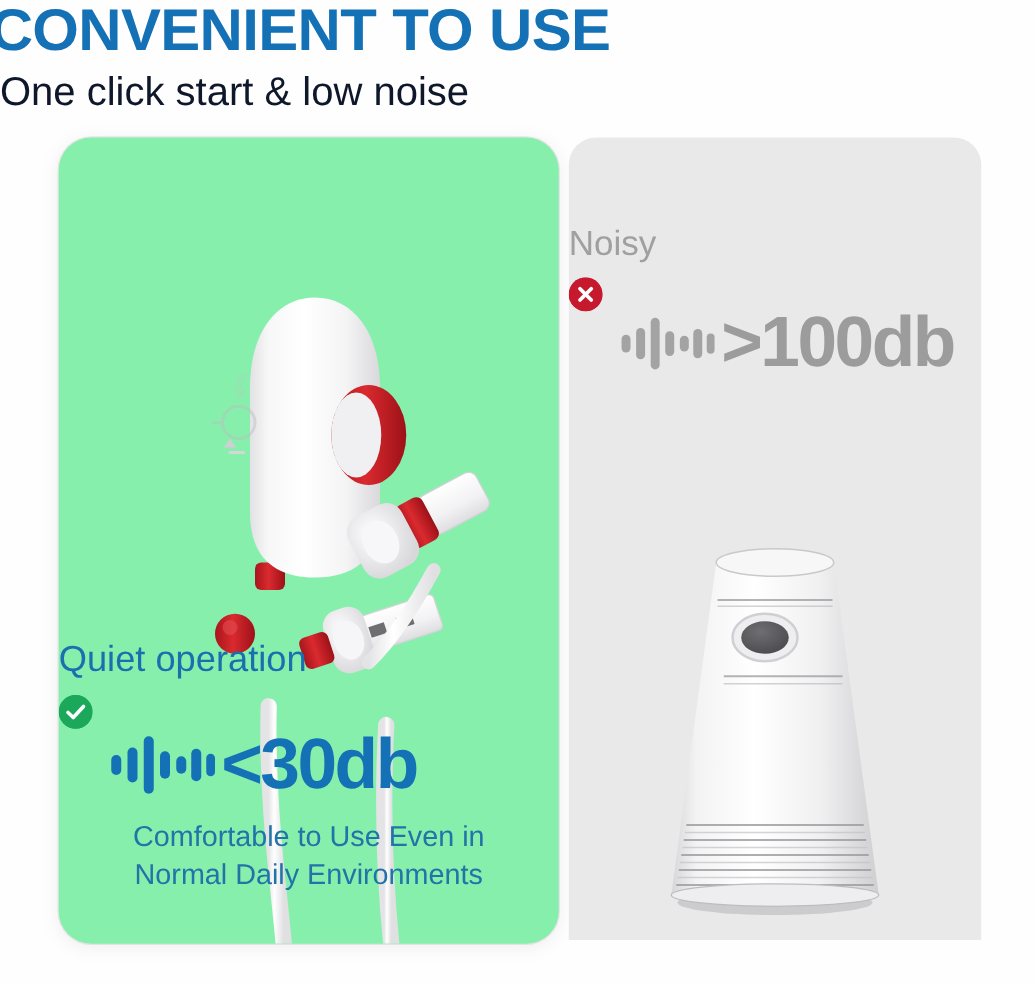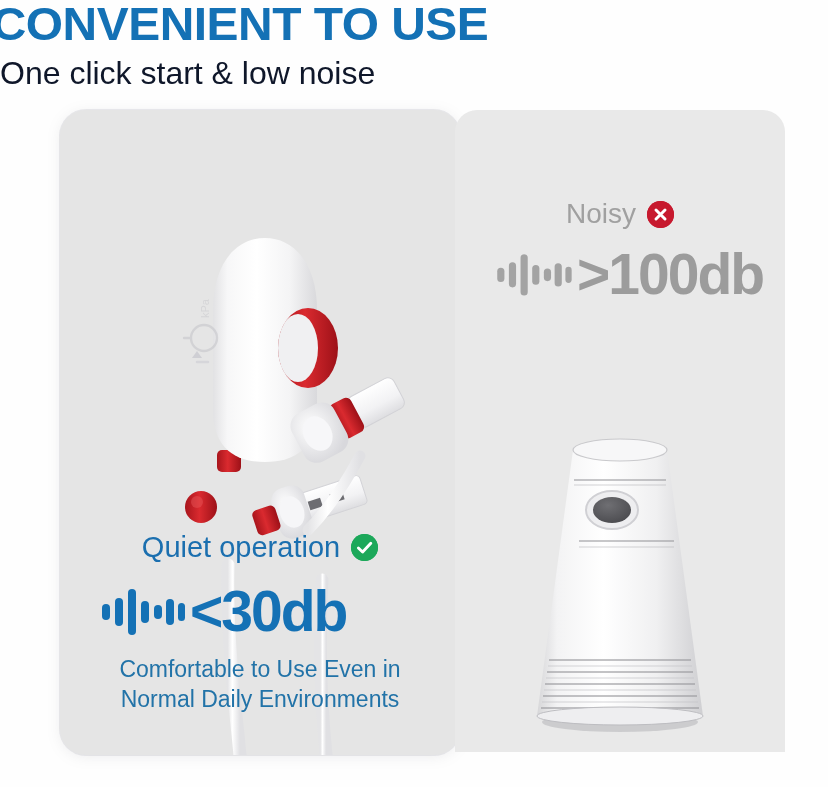--- a/index.html
+++ b/index.html
@@ -18,41 +18,42 @@
     letter-spacing: -0.5px; line-height: 48px; padding-top: 0px;
     font-stretch: condensed; transform: scaleX(1.02);
   }
   .subtitle {
     font-size: 32px; font-weight: 400; color: #0f172a;
     line-height: 34px; margin-top: 8px;
   }
 
   
   .panel-left {
-    position: absolute; left: 60px; top: 110px;
+    position: absolute; left: 47px; top: 110px;
     width: 400px; height: 645px;
-    background: #e5e5e5; border-radius: 26px;
+    background: #86efac; border-radius: 26px;
     box-shadow: 0 2px 14px rgba(120,120,130,0.13), 0 0 0 1px rgba(220,220,225,0.55);
     overflow: hidden;
   }
   .panel-right {
     position: absolute; left: 455px; top: 110px;
     width: 330px; height: 642px;
     background: #e9e9e9; border-radius: 22px 22px 0 0;
     overflow: hidden;
   }
 
   
   .cable-wrap { position: absolute; left: 0; top: 0; width: 400px; height: 645px; }
 
   
   .left-text { position: absolute; left: 0; top: 418px; width: 400px; text-align: center; }
   .quiet-row {
-    display: flex; align-items: center; justify-content: center; gap: 11px;
+    display: flex; align-items: flex-start; justify-content: center; gap: 11px;
     height: 38px;
+    flex-direction: column;
   }
   .quiet-label { font-size: 29px; color: #1B6FAF; font-weight: 400; letter-spacing: 0px; }
   .badge { width: 27px; height: 27px; border-radius: 50%; flex: 0 0 auto; }
   .badge.ok { background: #1CA85A; }
   .badge.no { background: #C7192E; }
 
   .db-row {
     display: flex; align-items: center; justify-content: flex-start;
     gap: 4px; margin-top: 14px; height: 62px; margin-left: 40px;
   }

